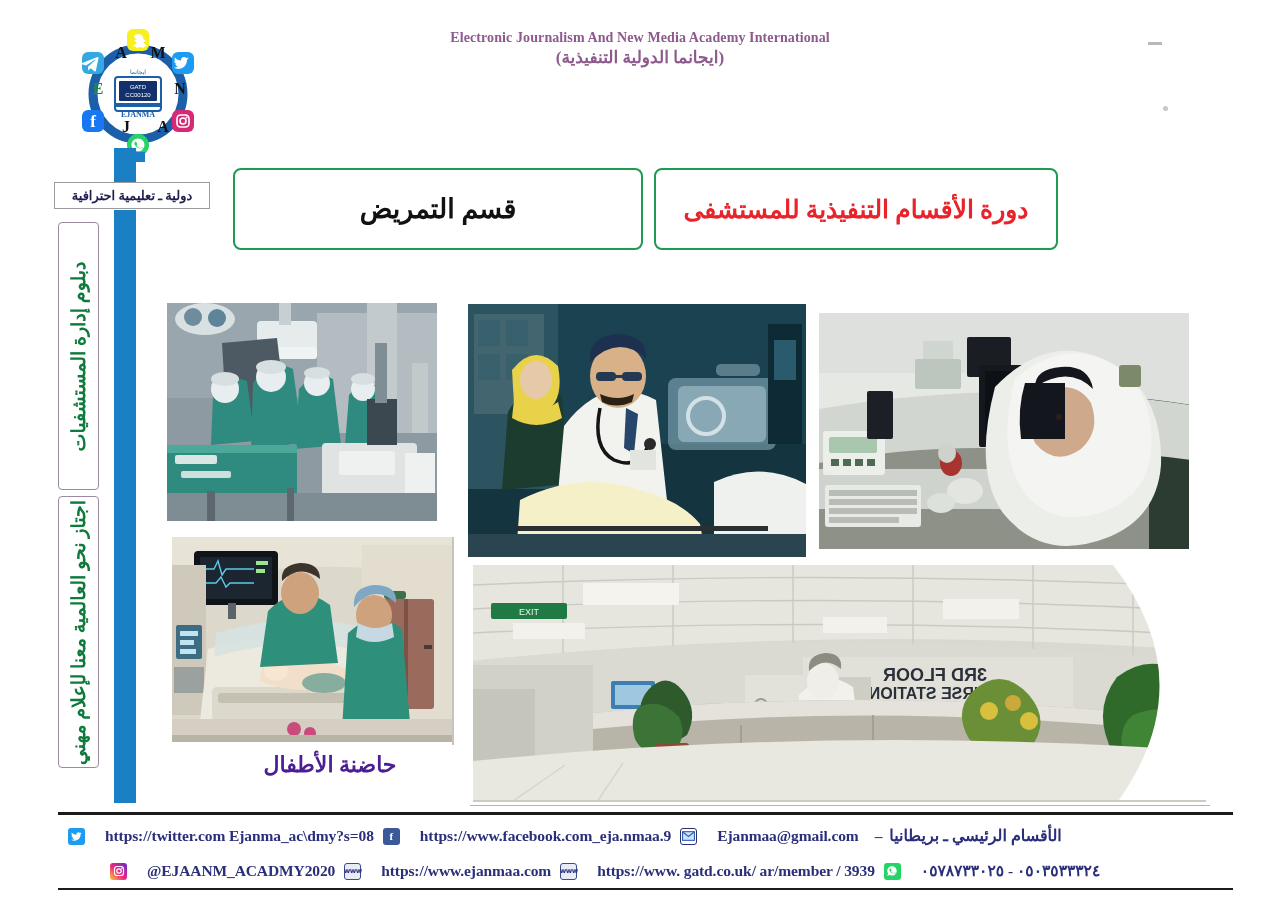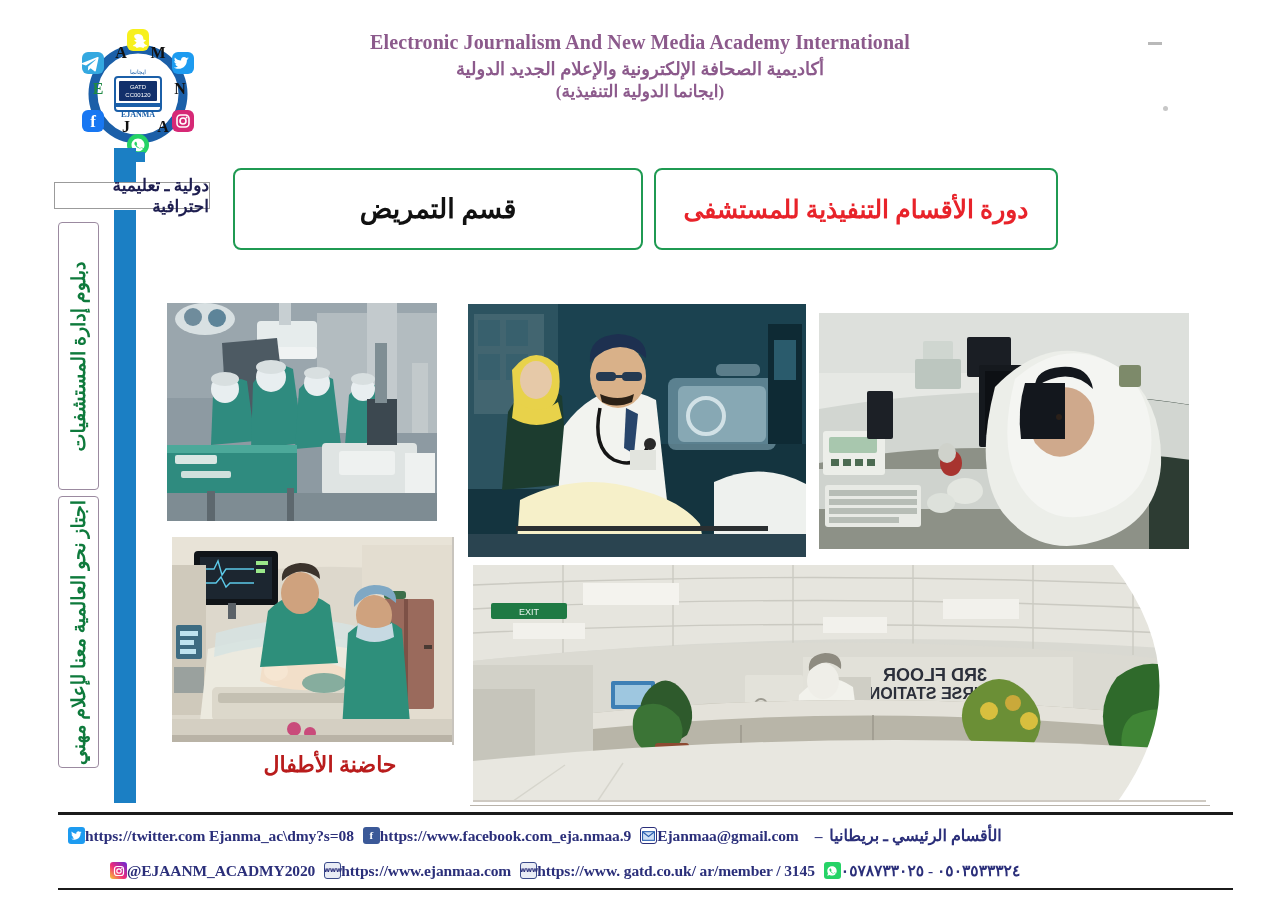--- a/index.html
+++ b/index.html
@@ -36,21 +36,21 @@
   .logo-svg { display: block; }
 
   .title-block {
     position: absolute;
     left: 330px; top: 30px;
     width: 620px;
     text-align: center;
     color: #8e5b8e;
   }
   .title-en {
-    font-size: 20px;
+    font-size: 14px;
     font-weight: bold;
     letter-spacing: .1px;
     line-height: 1.2;
     white-space: nowrap;
     color: #8c5a8c;
   }
   .title-ar1, .title-ar2 {
     direction: rtl;
     font-weight: bold;
     color: #8c5a8c;
@@ -91,21 +91,21 @@
   .badge-intl {
     position: absolute;
     left: 54px; top: 182px;
     width: 156px; height: 27px;
     border: 1px solid #9b9b9b;
     background: #ffffff;
     display: flex;
     align-items: center;
     justify-content: center;
     direction: rtl;
-    font-size: 17px;
+    font-size: 13px;
     font-weight: bold;
     color: #1e1e50;
     z-index: 5;
   }
 
   
   .vbox {
     position: absolute;
     border: 1px solid #9b8aa0;
     border-radius: 4px;
@@ -173,21 +173,21 @@
 
   
   .caption {
     position: absolute;
     left: 185px; top: 752px;
     width: 290px;
     text-align: center;
     direction: rtl;
     font-size: 22px;
     font-weight: bold;
-    color: #b91c1c;
+    color: #4c1d95;
   }
 
   
   .thin-line-a {
     position: absolute;
     left: 452px; top: 537px;
     width: 2px; height: 208px;
     background: #c8c4bd;
   }
   .thin-line-b {
@@ -229,22 +229,22 @@
     display: flex;
     align-items: center;
     height: 35px;
     white-space: nowrap;
   }
   .frow.row1 { padding-left: 10px; }
   .frow.row2 { padding-left: 52px; }
 
   .fitem {
     display: flex;
-    align-items: center;
-    gap: 0;
+    align-items: flex-end;
+    gap: 20px;
     margin-right: 9px;
   }
   .fitem .ftext { letter-spacing: -.1px; }
   .fitem.rtl .ftext { direction: rtl; font-size: 16px; }
 
   .ico {
     width: 17px; height: 17px;
     flex: 0 0 17px;
     border-radius: 3px;
     display: inline-flex;
@@ -325,21 +325,20 @@
           <rect x="59" y="112" width="22" height="22" rx="11" fill="#25d366"></rect>
           <path d="M70 116.5c-3.6 0-6.5 2.9-6.5 6.4 0 1.2.3 2.3.9 3.2l-1 3.4 3.5-1c.9.5 1.9.8 3.1.8 3.6 0 6.5-2.9 6.5-6.4s-2.9-6.4-6.5-6.4zm3.7 9.1c-.2.5-.9.9-1.3.9-.3 0-.7.1-2.2-.5-1.9-.8-3-2.6-3.1-2.7-.1-.1-.7-.9-.7-1.8s.5-1.3.7-1.5c.2-.2.4-.2.5-.2h.4c.1 0 .3 0 .5.4.2.5.6 1.6.7 1.7.1.1.1.2 0 .4l-.3.4-.2.3c-.1.1-.2.2 0 .5.2.3.6 1 1.3 1.6.9.8 1.6 1 1.8 1.1.3.1.4.1.5 0 .2-.2.6-.7.7-.9.2-.2.3-.2.5-.1.2.1 1.2.6 1.4.7.2.1.3.1.4.2.1.2.1.6-.1 1.1z" fill="#ffffff"></path>
         </g>
 
         <rect x="63" y="130" width="14" height="10" fill="#1b7fc4"></rect>
       </svg>
     </div>
 
     <div class="title-block">
       <div class="title-en">Electronic Journalism And New Media Academy International</div>
-      <div class="title-ar1">أكاديمية الصحافة الإلكترونية والإعلام الجديد الدولية</div>
       <div class="title-ar2">(ايجانما الدولية التنفيذية)</div>
     </div>
 
     <div class="header-speck"></div>
     <div class="header-speck2"></div>
   </div>
 
   <div class="blue-bar"></div>
   <div class="blue-bar-break"></div>
 
@@ -709,21 +708,21 @@
         <span class="ftext">@EJAANM_ACADMY2020</span>
       </span>
 
       <span class="fitem">
         <span class="ico ico-web">www</span>
         <span class="ftext">https://www.ejanmaa.com</span>
       </span>
 
       <span class="fitem">
         <span class="ico ico-web">www</span>
-        <span class="ftext">https://www. gatd.co.uk/ ar/member / 3145</span>
+        <span class="ftext">https://www. gatd.co.uk/ ar/member / 3939</span>
       </span>
 
       <span class="fitem">
         <span class="ico ico-whatsapp">
           <svg width="12" height="12" viewBox="0 0 24 24" aria-hidden="true">
               <path fill="#fff" d="M12 2.5C6.8 2.5 2.6 6.7 2.6 11.9c0 1.8.5 3.5 1.4 4.9L2.5 21.5l4.8-1.5c1.4.8 3 1.2 4.7 1.2 5.2 0 9.4-4.2 9.4-9.4S17.2 2.5 12 2.5zm5.4 13.2c-.3.7-1.3 1.3-1.9 1.3-.5 0-1.1.2-3.2-.7-2.7-1.2-4.4-3.9-4.5-4.1-.1-.2-1-1.4-1-2.6s.7-1.9 1-2.1c.3-.3.6-.3.8-.3h.6c.2 0 .4 0 .7.5.3.7.9 2.3 1 2.5.1.2.1.4 0 .6l-.4.6-.3.4c-.1.1-.3.3 0 .7.3.4.9 1.5 1.9 2.4 1.3 1.1 2.3 1.5 2.7 1.7.4.2.6.1.8-.1.2-.2.9-1.1 1.1-1.4.2-.4.5-.3.8-.2.3.1 1.8.9 2.1 1 .3.2.5.2.6.4.1.3.1.9-.2 1.5z"></path>
             </svg>
         </span>
         <span class="ftext">٠٥٠٣٥٣٣٣٢٤ - ٠٥٧٨٧٣٣٠٢٥</span>
       </span>

